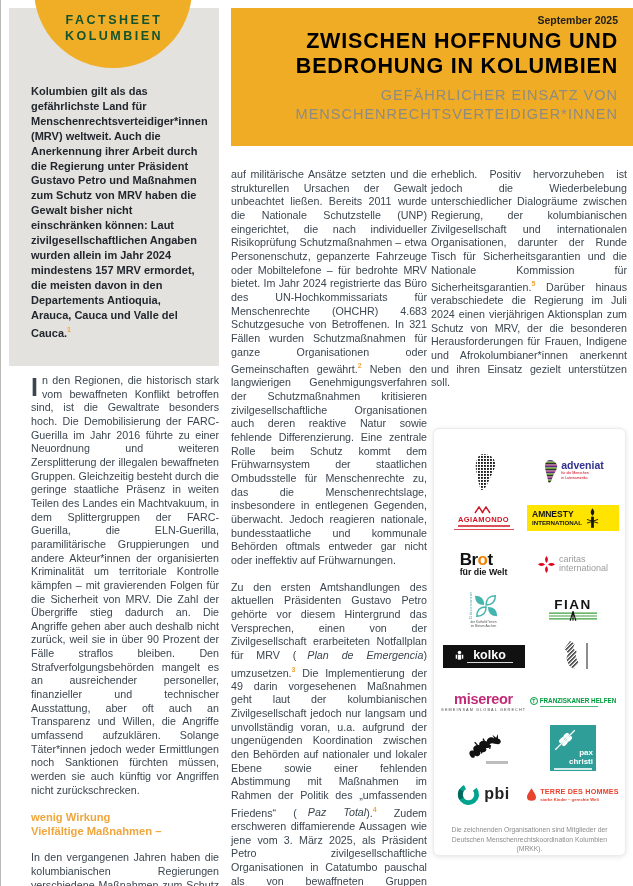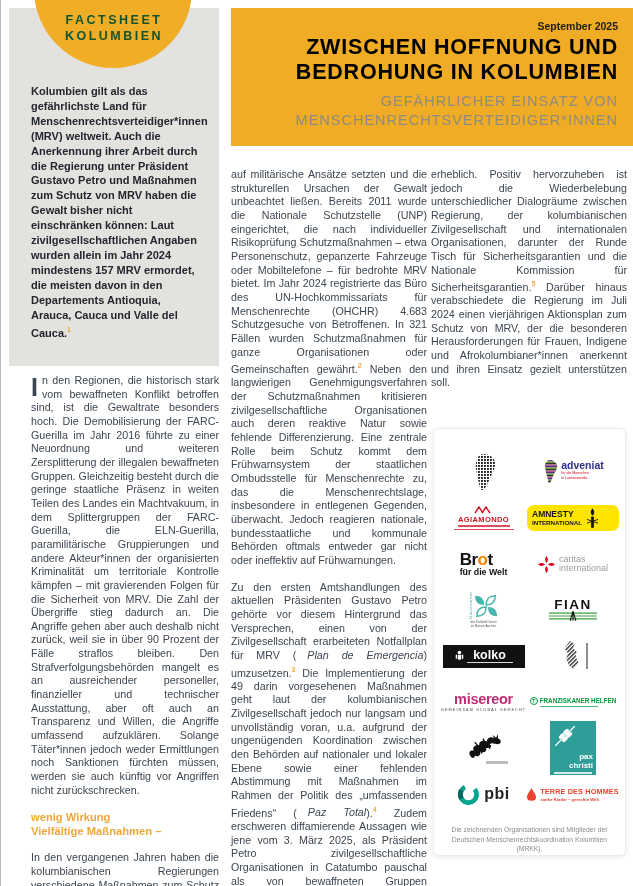--- a/index.html
+++ b/index.html
@@ -9,21 +9,21 @@
     position:relative; width:633px; height:886px; background:#fff;
     overflow:hidden; border-left:1px solid #b9b9b6;
   }
   
   .gray-panel { position:absolute; left:8px; top:8px; width:210px; height:358px; background:#e4e2df; }
   .fact-circle { position:absolute; left:33px; top:-90px; width:158px; height:158px; border-radius:50%; background:#f0ae27; }
   .fact-label { position:absolute; left:8px; top:12px; width:210px; text-align:center;
     color:#14532d; font-size:12.5px; font-weight:600; letter-spacing:2.5px; line-height:16px; }
   
   .banner { position:absolute; left:230px; top:8px; width:403px; height:138px; background:#efac24;
-    padding:12px 16px 0 10px; text-align:right; }
+    padding:6px 16px 0 10px; text-align:right; }
   .banner .date { font-size:10.5px; font-weight:700; color:#1e1e1c; margin-bottom:3px; }
   .banner .title { font-size:21.5px; font-weight:700; color:#000000; letter-spacing:0.8px; line-height:25px; }
   .banner .subtitle { margin-top:7px; font-size:14.5px; font-weight:500; color:#8f8b80; letter-spacing:1px; line-height:19px;text-align:right; }
   
   .intro { position:absolute; left:30px; top:84px; width:172px;
     font-size:11px; font-weight:700; line-height:14.9px; color:#22272e; }
   
   .col { position:absolute; font-size:10.7px; line-height:13.65px; color:#3c4650; text-align:justify; }
   .col1 { left:30px;  top:374px; width:188px; }
   .col2 { left:230px; top:168px; width:196px; }
@@ -41,21 +41,21 @@
     align-items:center; justify-items:center; }
   .cell { display:flex; flex-direction:column; align-items:center; justify-content:center; text-align:center; }
   .row-cell { display:flex; align-items:center; gap:4px; }
   .caption { margin-top:12px; text-align:center; font-size:6.8px; line-height:9.5px; color:#8c8c8c; padding:0 10px; }
   
   .adveniat-wrap { display:flex; align-items:flex-start; gap:3px; }
   .adveniat-name { font-size:10.5px; font-weight:800; color:#2f2f8f; line-height:10px; }
   .adveniat-tag { font-size:3.6px; color:#d0021b; line-height:4.6px; text-align:left; margin-top:1px; }
   .agia-name { font-size:7.5px; font-weight:800; color:#ce1322; letter-spacing:0.4px; margin-top:1px; }
   .micro-bar { height:1.6px; background:#ce1322; opacity:0.75; margin-top:1.5px; }
-  .amnesty-box { background:#ffe400; width:92px; height:26px; display:flex; align-items:center; gap:4px; padding:2px 5px;border-radius:7px; }
+  .amnesty-box { background:#ffe400; width:92px; height:26px; display:flex; align-items:center; gap:4px; padding:2px 5px; }
   .amnesty-txt { text-align:left; color:#161616; font-weight:800; }
   .amnesty-txt .l1 { font-size:8.5px; line-height:9px; }
   .amnesty-txt .l2 { font-size:6.2px; line-height:7px; }
   .brot { text-align:left; color:#111; font-weight:800; }
   .brot .l1 { font-size:17px; line-height:15px; letter-spacing:-0.5px; }
   .brot .l1 .o { color:#f08100; }
   .brot .l2 { font-size:8.8px; line-height:10px; }
   .caritas-txt { text-align:left; color:#9b9b9a; font-size:9px; line-height:9.5px; }
   .dioez-wrap { display:flex; align-items:center; gap:2px; }
   .dioez-vert { writing-mode:vertical-rl; transform:rotate(180deg); font-size:4.2px; color:#4aa9a3; letter-spacing:0.4px; }
@@ -64,21 +64,21 @@
   .kolko-box { background:#111; width:82px; height:23px; display:flex; align-items:center; justify-content:center; gap:3px; }
   .kolko-name { color:#fff; font-size:12.5px; font-weight:800; line-height:12px; }
   .kolko-sub { width:46px; height:1.4px; background:#fff; opacity:0.85; margin-top:1px; }
   .mis-name { font-size:14.5px; font-weight:800; color:#c22c77; letter-spacing:-0.3px; line-height:13px; }
   .mis-tag { font-size:3.8px; letter-spacing:1.1px; color:#4a4a4a; margin-top:2px; }
   .franz { display:flex; flex-direction:column; align-items:flex-start; }
   .franz-row { display:flex; align-items:center; gap:2px; }
   .franz-ring { width:8px; height:8px; border:1px solid #009b3c; border-radius:50%; color:#009b3c; font-size:5px; line-height:6px; text-align:center; font-weight:700; }
   .franz-name { font-size:6.3px; font-weight:800; color:#009b3c; }
   .franz-sub { height:1.2px; width:58px; background:#009b3c; opacity:0.7; margin-top:1.5px; margin-left:10px; }
-  .pax-box { width:46px; height:54px; background:#2f9e99; position:relative; }
+  .pax-box { width:46px; height:46px; background:#2f9e99; position:relative; }
   .pax-txt { position:absolute; right:3px; bottom:5px; color:#fff; font-size:8px; font-weight:600; line-height:8.5px; text-align:right; }
   .pax-sub { position:absolute; left:4px; right:4px; bottom:1.5px; height:1.2px; background:#fff; opacity:0.8; }
   .pbi-name { font-size:16px; font-weight:800; color:#222; letter-spacing:0.5px; }
   .tdh-txt { text-align:left; }
   .tdh-name { font-size:7.2px; font-weight:800; color:#e8432e; letter-spacing:0.2px; }
   .tdh-tag { font-size:4.2px; font-weight:700; color:#e8432e; margin-top:1px; }
   .gecko-sub { width:22px; height:3px; background:#bdbdbd; margin-top:0; margin-left:26px; }
 </style>
 </head>
 <body>

